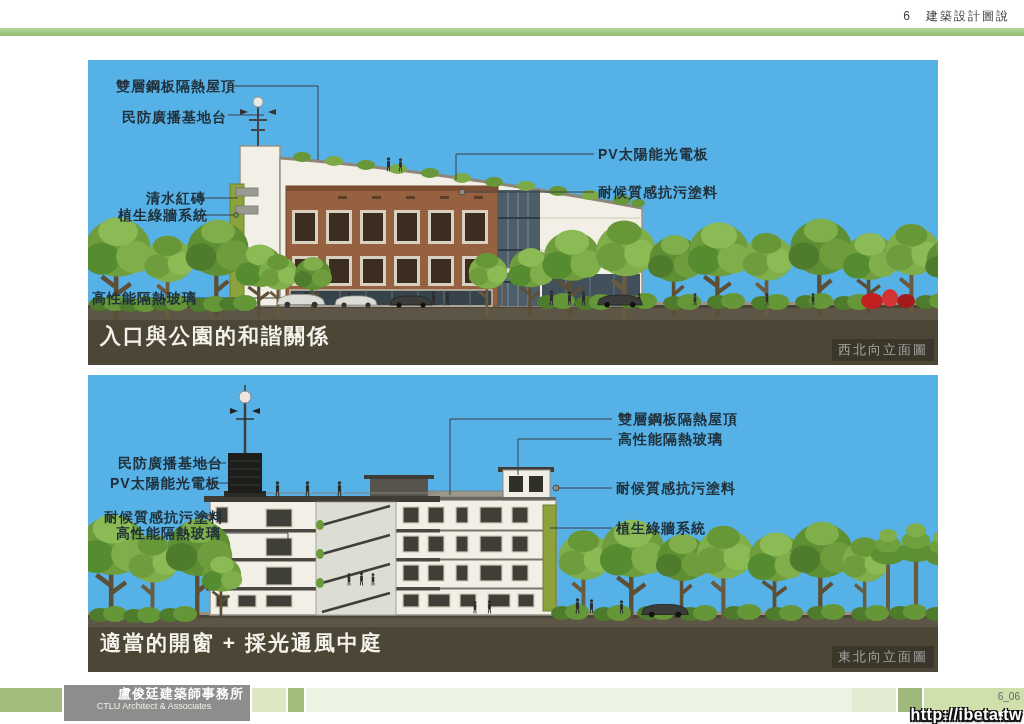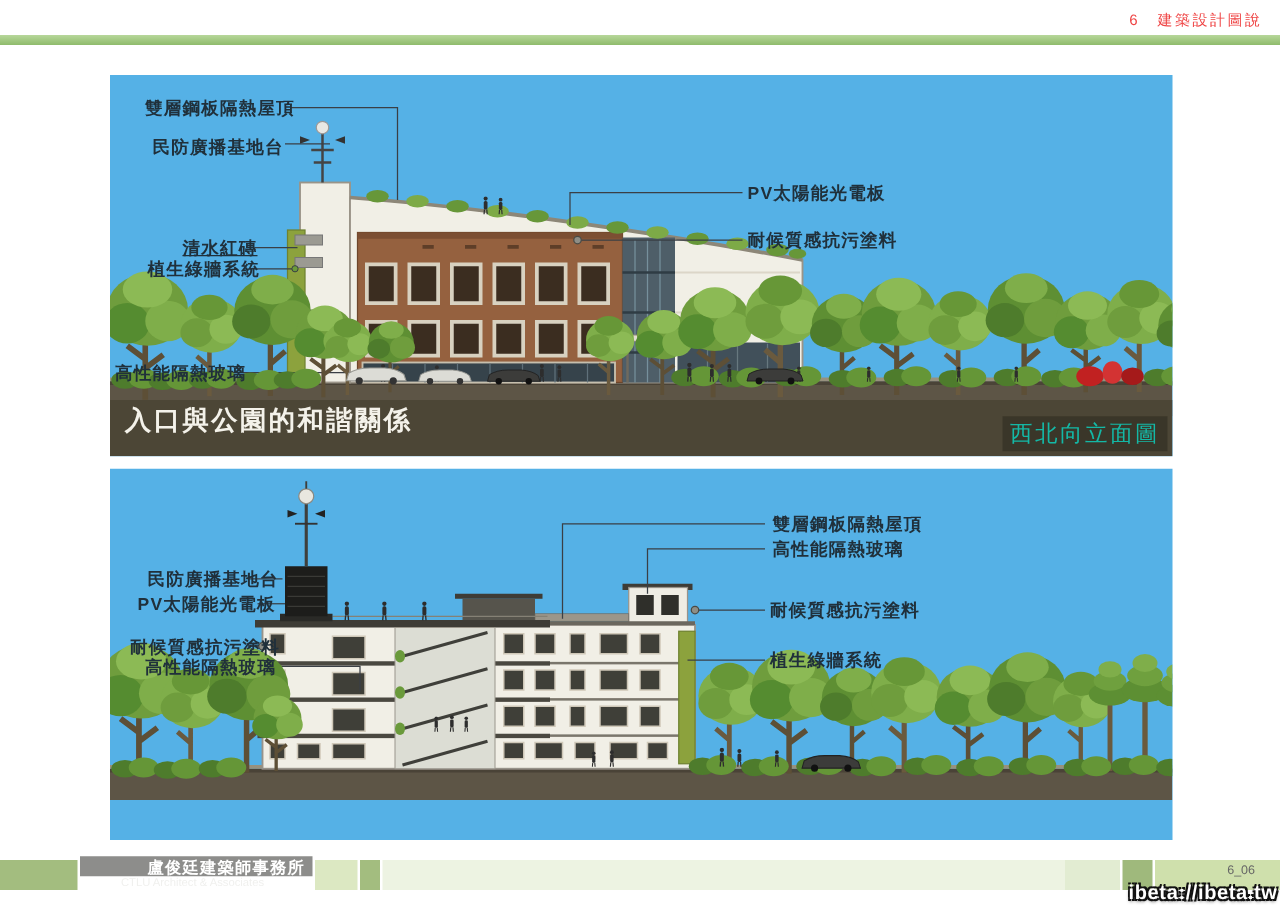--- a/index.html
+++ b/index.html
@@ -1,39 +1,39 @@
 <!DOCTYPE html>
 <html><head>
 <meta charset="utf-8">
 <style>
   html,body{margin:0;padding:0;}
   .page{position:relative;width:1024px;height:724px;background:#ffffff;overflow:hidden;
         font-family:"Liberation Sans", sans-serif;}
   
-  .hdr-label{position:absolute;top:8px;right:14px;font-size:12px;color:#ef4444;letter-spacing:2px;}
+  .hdr-label{position:absolute;top:8px;right:14px;font-size:12px;color:#404040;letter-spacing:2px;}
   .hdr-bar{position:absolute;top:28px;left:0;width:1024px;height:8px;
            background:linear-gradient(#b7d79a,#8fbb6c);}
   .sec-title{position:absolute;top:39px;left:50px;font-size:14px;font-weight:bold;color:#141414;}
   
   .panel{position:absolute;left:88px;width:850px;background:#55b1e6;overflow:hidden;}
   .panel-top{top:60px;height:305px;}
   .panel-bottom{top:375px;height:297px;}
   .scene{position:absolute;top:0;left:0;display:block;}
   .caption{position:absolute;left:0;right:0;bottom:0;height:45px;background:#4c4636;}
   .cap-text{position:absolute;left:12px;top:2px;font-size:21px;font-weight:bold;color:#f4f2ea;letter-spacing:2px;white-space:nowrap;}
-  .cap-label{position:absolute;right:4px;bottom:4px;font-size:18px;color:#14b8a6;background:rgba(15,13,8,0.28);
+  .cap-label{position:absolute;right:4px;bottom:4px;font-size:13px;color:#a3a3a3;background:rgba(15,13,8,0.28);
              padding:2px 6px;letter-spacing:2px;white-space:nowrap;}
   .ann{position:absolute;font-size:14px;font-weight:bold;color:#20303b;letter-spacing:1px;white-space:nowrap;}
   
   .fseg{position:absolute;top:688px;height:24px;}
-  .firm-box{position:absolute;top:685px;left:64px;width:186px;height:16px;background:#8d8d8b;
+  .firm-box{position:absolute;top:685px;left:64px;width:186px;height:36px;background:#8d8d8b;
             text-align:right;padding:1px 6px 0 0;box-sizing:border-box;}
   .firm-zh{font-size:13px;font-weight:bold;color:#ffffff;line-height:15px;letter-spacing:1px;}
   .firm-en{font-size:9px;color:#f0f0ee;line-height:10px;text-align:center;}
-  .page-num{position:absolute;top:691px;right:20px;font-size:10px;color:#666;}
+  .page-num{position:absolute;top:691px;right:4px;font-size:10px;color:#666;}
   .watermark{position:absolute;right:2px;bottom:0px;font-size:16px;font-weight:bold;color:#fff;
              letter-spacing:0.5px;
              text-shadow:-1.5px -1.5px 0 #111,1.5px -1.5px 0 #111,-1.5px 1.5px 0 #111,1.5px 1.5px 0 #111,0 2px 3px #222;}
 </style>
 </head>
 <body>
 
 <div class="page">
 
   <div class="hdr-label">6　建築設計圖說</div>
@@ -281,21 +281,21 @@
       <g>
         <use href="#car-l" x="186" y="231" width="54" height="17"></use>
           <use href="#car-l" x="244" y="233" width="48" height="15"></use>
         <use href="#car-d" x="300" y="233" width="46" height="15"></use>
           <use href="#car-d" x="508" y="232" width="48" height="16"></use>
       </g>
     </svg>
 
     <div class="ann" style="left:28px;top:18px;">雙層鋼板隔熱屋頂</div>
     <div class="ann" style="left:34px;top:49px;">民防廣播基地台</div>
-    <div class="ann" style="left:58px;top:130px;text-decoration:underline;">清水紅磚</div>
+    <div class="ann" style="left:58px;top:130px;">清水紅磚</div>
     <div class="ann" style="left:30px;top:147px;">植生綠牆系統</div>
     <div class="ann" style="left:4px;top:230px;">高性能隔熱玻璃</div>
     <div class="ann" style="left:510px;top:86px;">PV太陽能光電板</div>
     <div class="ann" style="left:510px;top:124px;">耐候質感抗污塗料</div>
 
     <div class="caption">
       <span class="cap-text">入口與公園的和諧關係</span>
       <span class="cap-label">西北向立面圖</span>
     </div>
   </section>
@@ -454,30 +454,34 @@
 
     <div class="ann" style="left:30px;top:80px;">民防廣播基地台</div>
     <div class="ann" style="left:22px;top:100px;">PV太陽能光電板</div>
     <div class="ann" style="left:16px;top:134px;">耐候質感抗污塗料</div>
     <div class="ann" style="left:28px;top:150px;">高性能隔熱玻璃</div>
     <div class="ann" style="left:530px;top:36px;">雙層鋼板隔熱屋頂</div>
     <div class="ann" style="left:530px;top:56px;">高性能隔熱玻璃</div>
     <div class="ann" style="left:528px;top:105px;">耐候質感抗污塗料</div>
     <div class="ann" style="left:528px;top:145px;">植生綠牆系統</div>
 
+    <div class="caption">
+      <span class="cap-text">適當的開窗 + 採光通風中庭</span>
+      <span class="cap-label">東北向立面圖</span>
+    </div>
   </section>
 
   <div class="fseg" style="left:0;width:62px;background:#a3bd7f;"></div>
   <div class="fseg" style="left:252px;width:34px;background:#dce8c2;"></div>
   <div class="fseg" style="left:288px;width:16px;background:#a3bd7f;"></div>
   <div class="fseg" style="left:306px;width:546px;background:#edf3e2;"></div>
   <div class="fseg" style="left:852px;width:44px;background:#e2ecd2;"></div>
   <div class="fseg" style="left:898px;width:24px;background:#9fb97c;"></div>
   <div class="fseg" style="left:924px;width:100px;background:#cfe0ac;"></div>
 
   <div class="firm-box">
     <div class="firm-zh">盧俊廷建築師事務所</div>
     <div class="firm-en">CTLU  Architect &amp; Associates</div>
   </div>
   <div class="page-num">6_06</div>
-  <div class="watermark">ibeta://ibeta.tw</div>
+  <div class="watermark">http://ibeta.tw</div>
 
 </div>
 
 </body></html>

